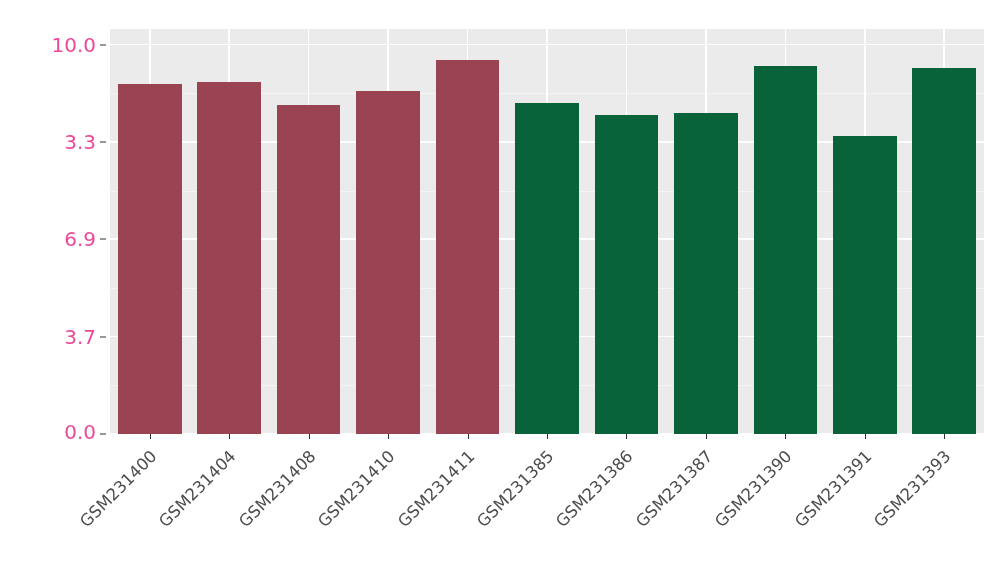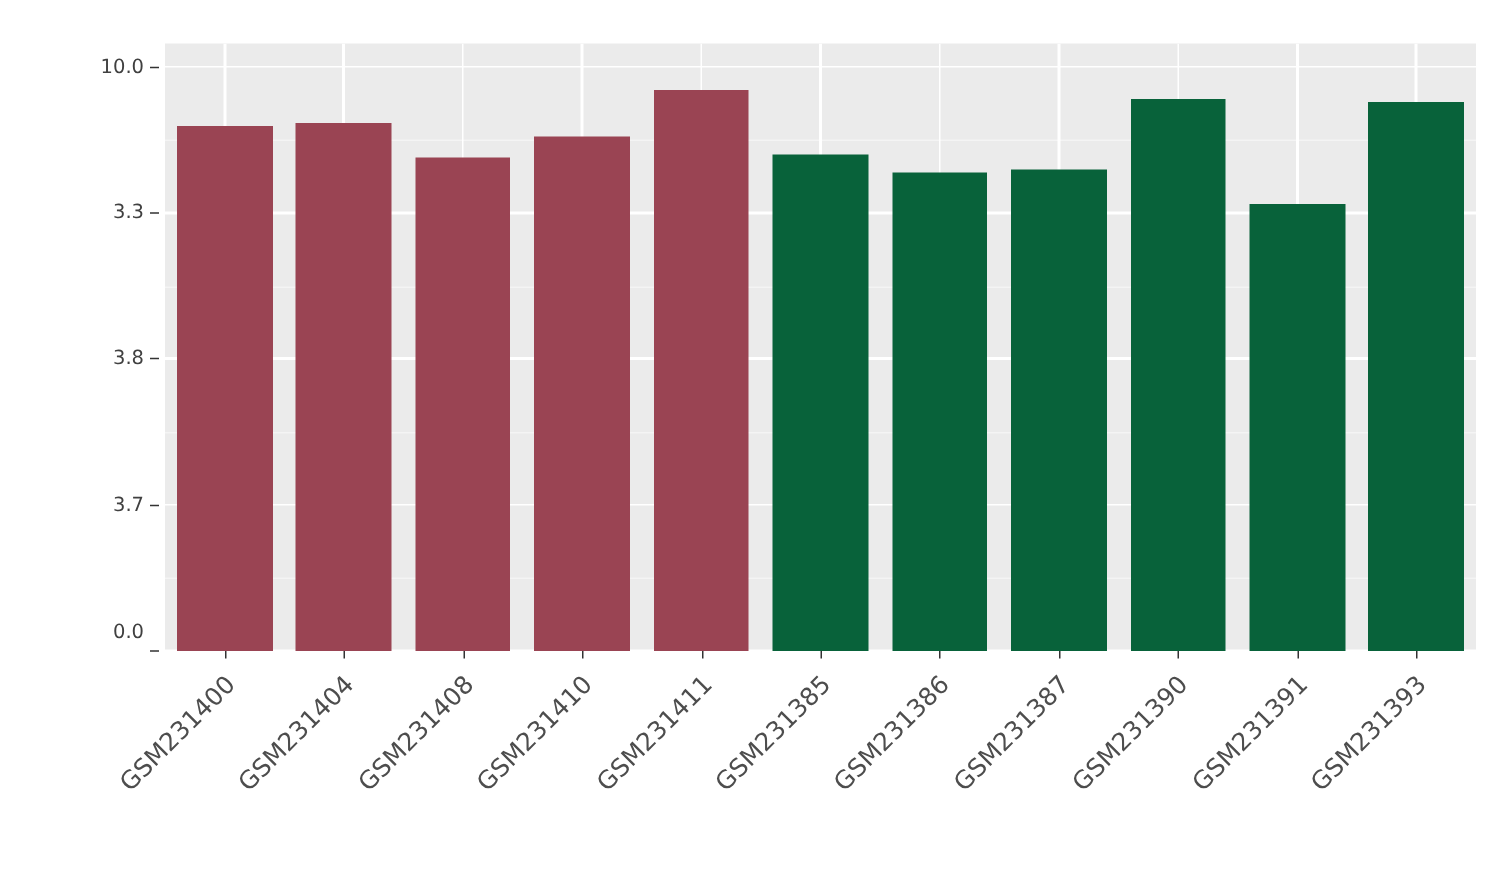--- a/index.html
+++ b/index.html
@@ -45,22 +45,22 @@
     position: absolute;
     left: 46px;
     top: 0;
     width: 62px;
     height: 580px;
   }
   .y-tick-label {
     position: absolute;
     right: 12px;
     transform: translateY(-50%);
-    font-size: 13px;
-    color: #404040;
+    font-size: 20px;
+    color: #ec4899;
     white-space: nowrap;
   }
   .y-tick-mark {
     position: absolute;
     right: 2px;
     width: 6px;
     height: 1px;
     background: #333333;
     transform: translateY(-50%);
   }
@@ -148,25 +148,25 @@
 </head>
 <body>
 
 <div id="chart-root">
 
   <div id="y-axis-title">
     
   </div>
 
   <div id="y-tick-labels">
-      <div class="y-tick-label" style="top: 422px;">0.0</div>
+      <div class="y-tick-label" style="top: 432px;">0.0</div>
       <div class="y-tick-mark" style="top: 434px;"></div>
       <div class="y-tick-label" style="top: 336.644px;">3.7</div>
       <div class="y-tick-mark" style="top: 336.644px;"></div>
-      <div class="y-tick-label" style="top: 239.288px;">3.8</div>
+      <div class="y-tick-label" style="top: 239.288px;">6.9</div>
       <div class="y-tick-mark" style="top: 239.288px;"></div>
       <div class="y-tick-label" style="top: 141.933px;">3.3</div>
       <div class="y-tick-mark" style="top: 141.933px;"></div>
       <div class="y-tick-label" style="top: 44.5769px;">10.0</div>
       <div class="y-tick-mark" style="top: 44.5769px;"></div>
     </div>
 
   <div id="plot-panel">
     <div id="grid-layer">
         <div class="grid-minor-h" style="top: 356.322px;"></div>

